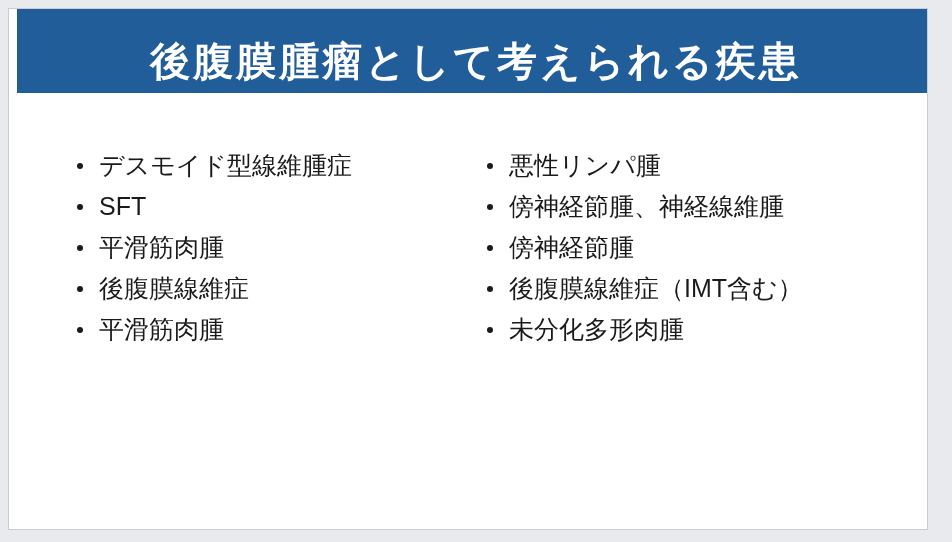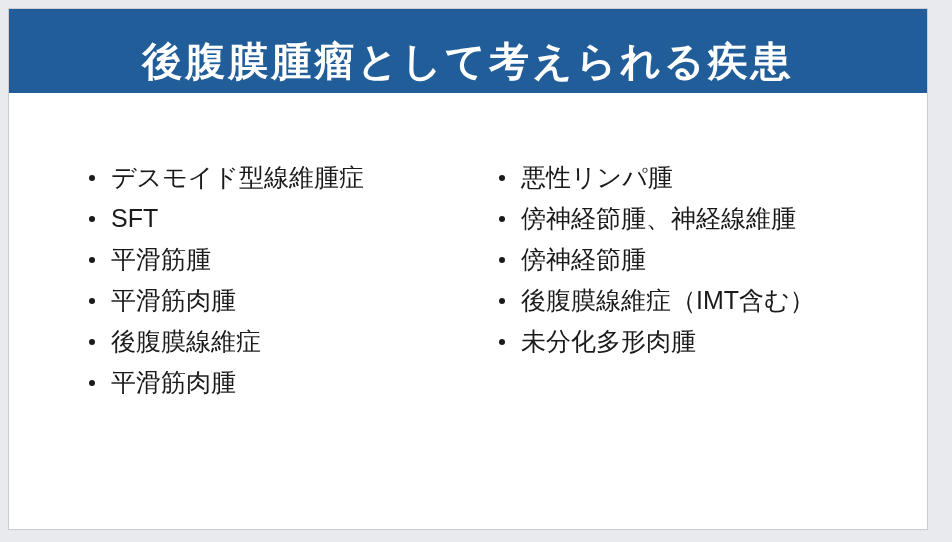--- a/index.html
+++ b/index.html
@@ -21,21 +21,21 @@
     width: 920px;
     height: 522px;
     background: #ffffff;
     border: 1px solid #c9ccd2;
     box-sizing: border-box;
     overflow: hidden;
   }
 
   #title-banner {
     position: absolute;
-    left: 0;
+    left: 8px;
     top: 0;
     width: 100%;
     height: 104px;
     background: #215d99;
     display: flex;
     align-items: center;
     justify-content: center;
     box-sizing: border-box;
   }
 
@@ -69,21 +69,21 @@
     width: 400px;
   }
 
   #right-column {
     left: 472px;
     width: 420px;
   }
 
   ul.bullet-list {
     list-style: none;
-    margin: 12px;
+    margin: 0;
     padding: 0;
   }
 
   li.bullet-item {
     position: relative;
     padding-left: 28px;
     margin: 0;
     height: 41px;
     line-height: 41px;
     font-size: 25px;
@@ -124,24 +124,20 @@
         <li class="bullet-item">
           <span class="bullet-dot"></span>
           <span class="bullet-text">デスモイド型線維腫症</span>
         </li>
         <li class="bullet-item">
           <span class="bullet-dot"></span>
           <span class="bullet-text">SFT</span>
         </li>
         <li class="bullet-item">
           <span class="bullet-dot"></span>
-          <span class="bullet-text">平滑筋腫</span>
-        </li>
-        <li class="bullet-item">
-          <span class="bullet-dot"></span>
           <span class="bullet-text">平滑筋肉腫</span>
         </li>
         <li class="bullet-item">
           <span class="bullet-dot"></span>
           <span class="bullet-text">後腹膜線維症</span>
         </li>
         <li class="bullet-item">
           <span class="bullet-dot"></span>
           <span class="bullet-text">平滑筋肉腫</span>
         </li>

